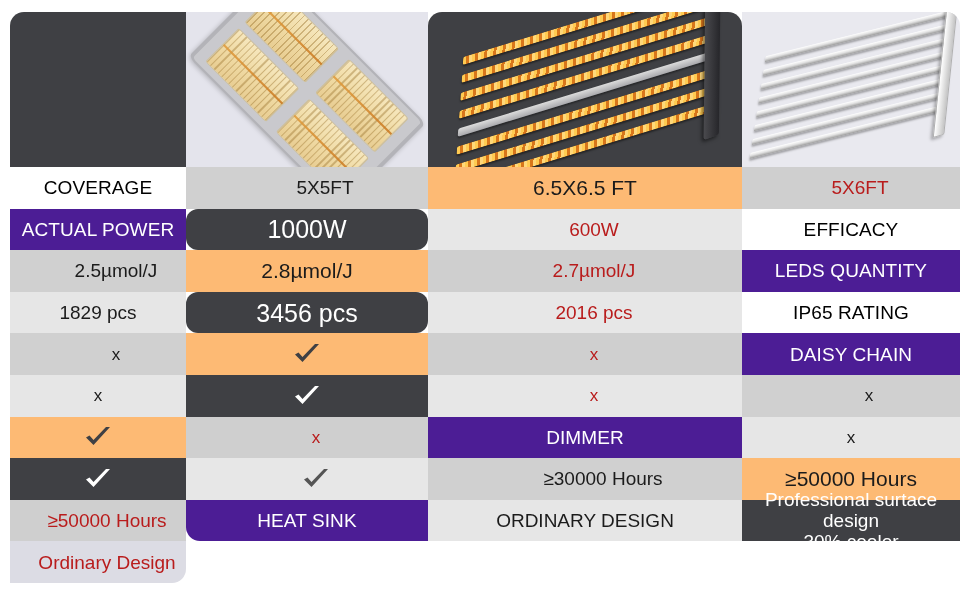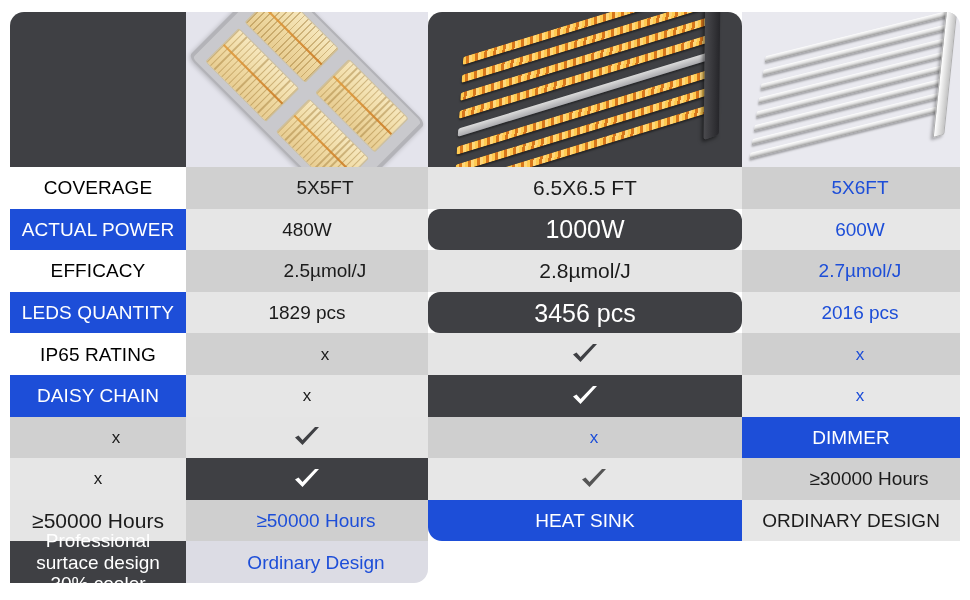--- a/index.html
+++ b/index.html
@@ -56,21 +56,21 @@
     box-sizing: border-box;
     padding: 0 4px;
   }
 
   
   .lbl {
     font-size: 19px;
     letter-spacing: 0.1px;
   }
   .lbl-dark {
-    background: #1d4ed8;
+    background: #4c1d95;
     color: #ffffff;
   }
   .lbl-light {
     background: #ffffff;
     color: #000000;
   }
   .corner-bl {
     border-radius: 0 0 0 14px;
   }
 
@@ -82,30 +82,30 @@
   .c1-a { background: #d0d0d0; padding-left: 40px; }
   .c1-b { background: #e6e6e6; }
 
   
   .c2 { font-size: 21px; }
   .c2-dark {
     background: #3f4044;
     color: #ffffff;
   }
   .c2-light {
-    background: #e5e5e5;
+    background: #fdba74;
     color: #1b1b1b;
   }
   .c2-big { font-size: 25px; border-radius: 12px; }
   .c2-heat { font-size: 19px; }
 
   
   .c3 {
     font-size: 19px;
-    color: #1d4ed8;
+    color: #b91c1c;
     padding-left: 22px;
   }
   .c3-a { background: #cfcfcf; }
   .c3-b { background: #e7e7e7; }
   .c3-last { background: #dcdce4; border-radius: 0 0 14px 0; }
 
   .x-mark { font-size: 17px; }
   .check {
     display: inline-block;
     width: 30px;
@@ -280,21 +280,20 @@
       </div>
     </div>
   </div>
 
   <div class="cell lbl lbl-light">COVERAGE</div>
   <div class="cell c1 c1-a">5X5FT</div>
   <div class="cell c2 c2-light">6.5X6.5 FT</div>
   <div class="cell c3 c3-a">5X6FT</div>
 
   <div class="cell lbl lbl-dark">ACTUAL POWER</div>
-  <div class="cell c1 c1-b">480W</div>
   <div class="cell c2 c2-dark c2-big">1000W</div>
   <div class="cell c3 c3-b">600W</div>
 
   <div class="cell lbl lbl-light">EFFICACY</div>
   <div class="cell c1 c1-a">2.5µmol/J</div>
   <div class="cell c2 c2-light">2.8µmol/J</div>
   <div class="cell c3 c3-a">2.7µmol/J</div>
 
   <div class="cell lbl lbl-dark">LEDS QUANTITY</div>
   <div class="cell c1 c1-b">1829 pcs</div>

